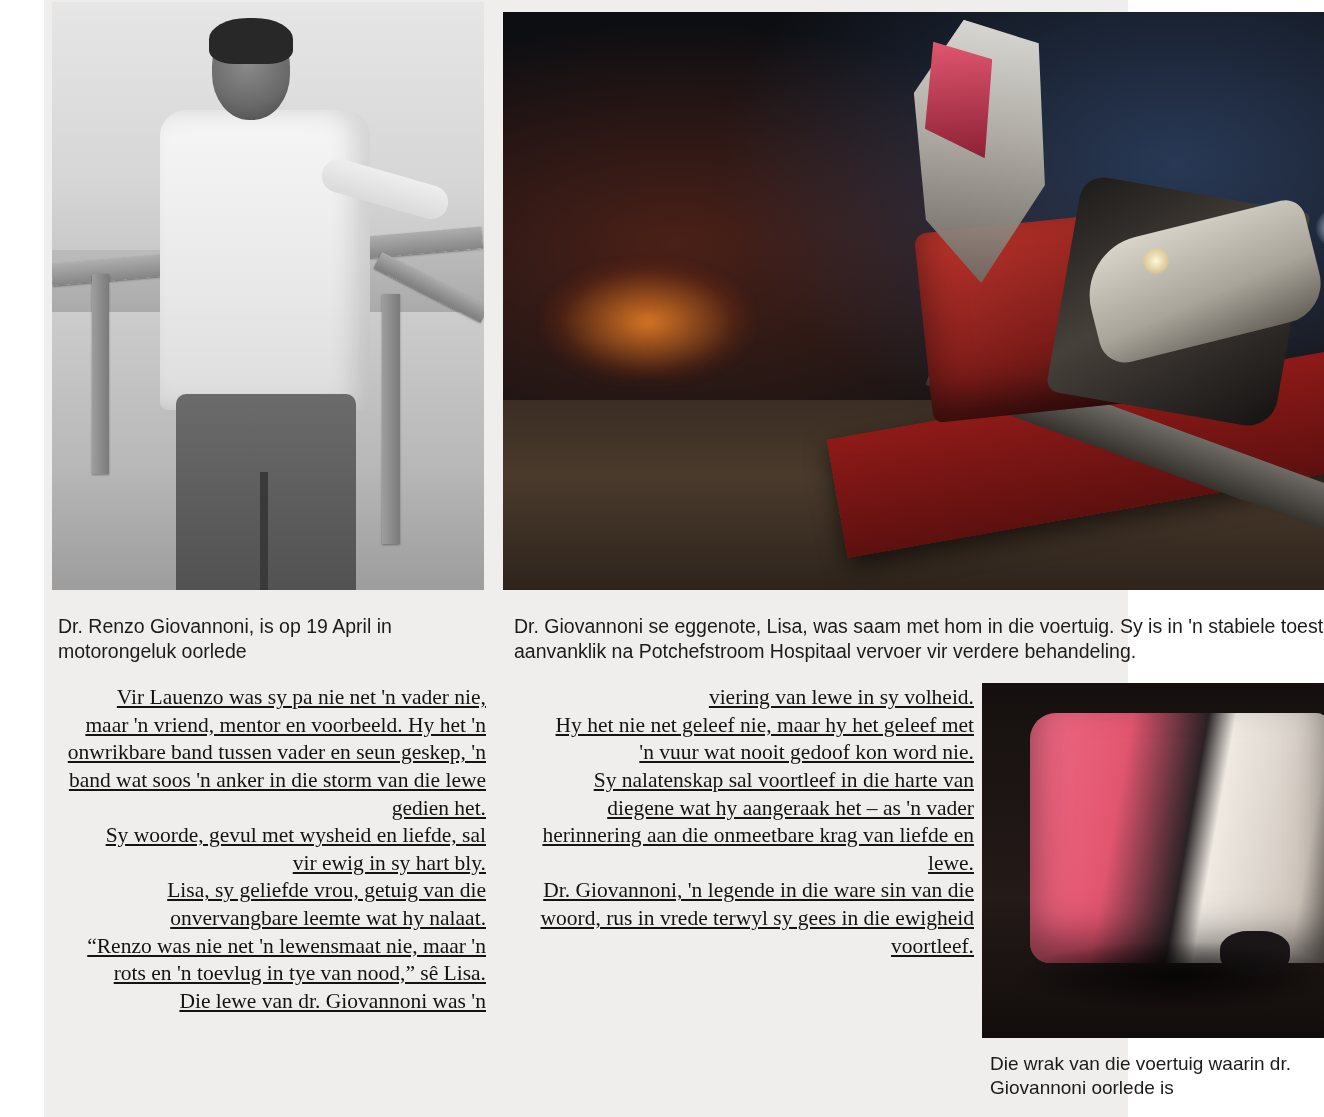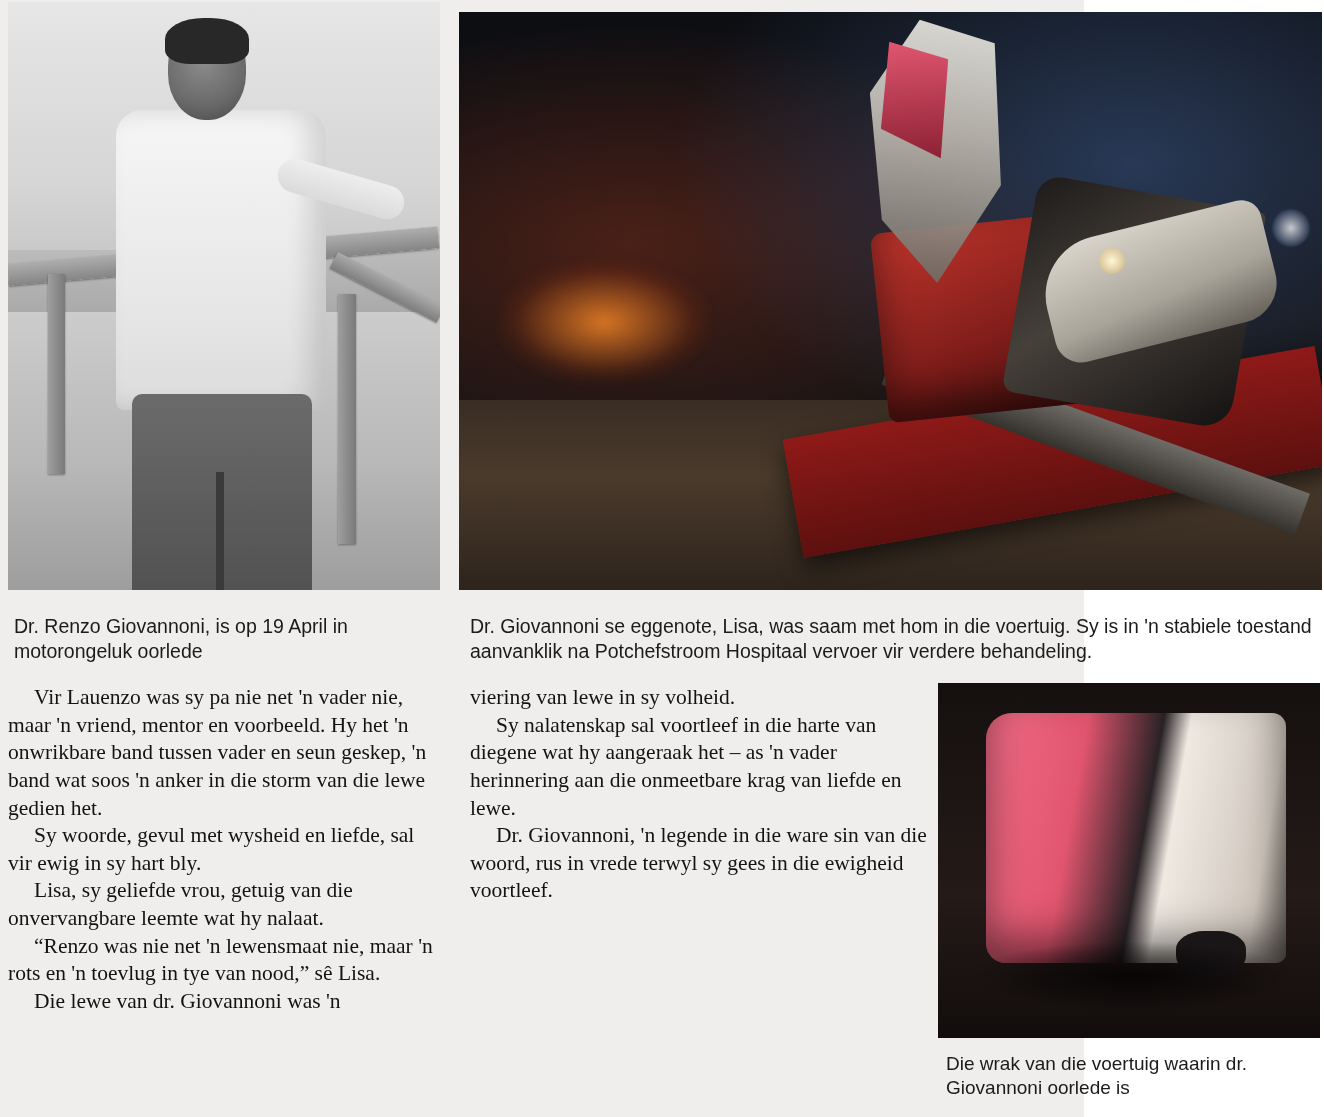--- a/index.html
+++ b/index.html
@@ -12,20 +12,21 @@
     height: 1117px;
     overflow: hidden;
     font-family: "Liberation Serif", serif;
     color: #141414;
   }
   .page {
     position: relative;
     width: 1084px;
     height: 1117px;
     background: #efeeec;
+    margin-left: 44px;
   }
 
   
   .photo {
     position: absolute;
     overflow: hidden;
   }
 
   
   #photo-portrait {
@@ -251,21 +252,22 @@
     font-size: 19px;
   }
 
   
   .col {
     position: absolute;
     font-family: "Liberation Serif", serif;
     font-size: 21.5px;
     line-height: 1.285;
     color: #131313;
-    text-align: left;
+    text-align: right;
+    text-decoration: underline;
   }
   #col-left  { left: 8px;   top: 684px; width: 434px; }
   #col-mid   { left: 470px; top: 684px; width: 460px; }
   .col p { margin: 0; }
   .col p.ind { text-indent: 26px; }
 </style>
 </head>
 <body>
 
 <div class="page">
@@ -317,17 +319,18 @@
   <div class="col" id="col-left">
     <p class="ind">Vir Lauenzo was sy pa nie net 'n vader nie, maar 'n vriend, mentor en voorbeeld. Hy het 'n onwrikbare band tussen vader en seun geskep, 'n band wat soos 'n anker in die storm van die lewe gedien het.</p>
     <p class="ind">Sy woorde, gevul met wysheid en liefde, sal vir ewig in sy hart bly.</p>
     <p class="ind">Lisa, sy geliefde vrou, getuig van die onvervangbare leemte wat hy nalaat.</p>
     <p class="ind">“Renzo was nie net 'n lewensmaat nie, maar 'n rots en 'n toevlug in tye van nood,” sê Lisa.</p>
     <p class="ind">Die lewe van dr. Giovannoni was 'n</p>
   </div>
 
   <div class="col" id="col-mid">
     <p>viering van lewe in sy volheid.</p>
+    <p class="ind">Hy het nie net geleef nie, maar hy het geleef met 'n vuur wat nooit gedoof kon word nie.</p>
     <p class="ind">Sy nalatenskap sal voortleef in die harte van diegene wat hy aangeraak het – as 'n vader herinnering aan die onmeetbare krag van liefde en lewe.</p>
     <p class="ind">Dr. Giovannoni, 'n legende in die ware sin van die woord, rus in vrede terwyl sy gees in die ewigheid voortleef.</p>
   </div>
 
 </div>
 
 </body></html>

